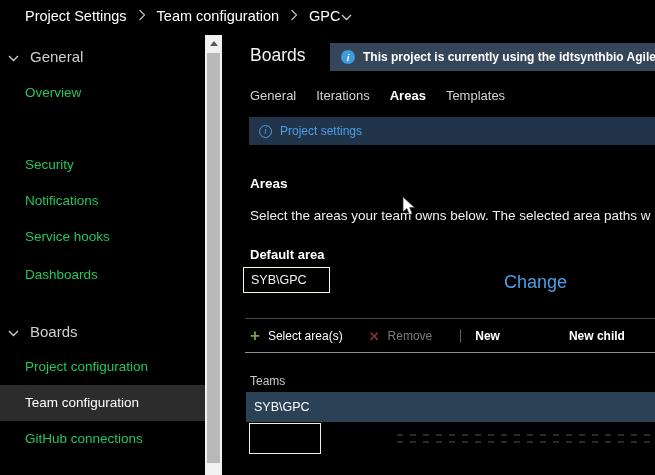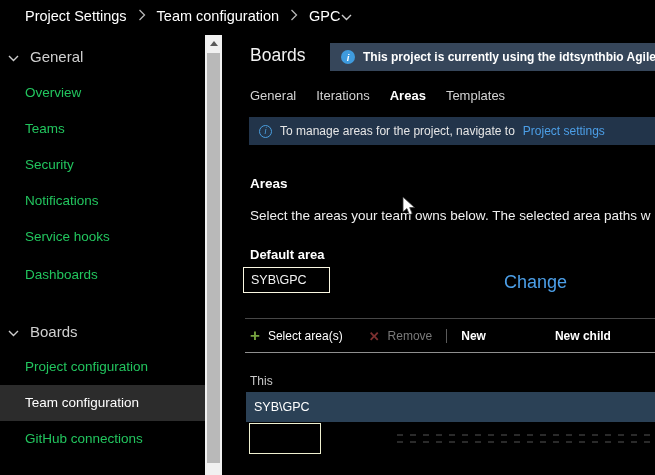--- a/index.html
+++ b/index.html
@@ -93,21 +93,21 @@
   .change-link { position:absolute; left:504px; top:272px; font-size:18px; }
   .sep-top { position:absolute; left:245px; top:318px; width:410px; height:1px; background:#474747; }
   .sep-bottom { position:absolute; left:245px; top:352px; width:410px; height:1px; background:#8f8f8f; }
   .toolbar {
     position:absolute; left:250px; top:324px; height:24px;
     display:flex; align-items:center; font-size:12px; color:#fff;
   }
   .tb-plus { color:#76a23f; font-size:17px; font-weight:700; line-height:14px; margin-right:8px; }
   .tb-select { margin-right:26px; }
   .tb-x { color:#7c2f2f; font-size:13px; font-weight:700; margin-right:8px; }
-  .tb-remove { color:#7a7a7a; margin-right:14px;text-align:center; }
+  .tb-remove { color:#7a7a7a; margin-right:28px;text-align:center; }
   .tb-divider { width:1px; height:14px; background:#5a5a5a; margin-right:14px; }
   .tb-new { margin-right:23px; font-weight:600; }
   .tb-newchild { font-weight:600;margin-left:46px; }
   .col-header { position:absolute; left:250px; top:374px; font-size:12px; color:#c9c9c9; }
   .grid-row {
     position:absolute; left:246px; top:392px; width:409px; height:30px;
     background:#2b4156; display:flex; align-items:center; padding-left:8px;
     color:#fff; font-size:12.5px;
   }
   .new-cell {
@@ -142,21 +142,20 @@
   </div>
 
   <div class="sidebar">
     <div class="side-group" style="top:11px;">
       <span><svg width="11" height="7" viewBox="0 0 11 7">
             <polyline points="1,1 5.5,5.5 10,1" fill="none" stroke="#cccccc" stroke-width="1.4"></polyline>
           </svg></span>
       <span>General</span>
     </div>
     <div class="side-item" style="top:48px;">Overview</div>
-    <div class="side-item" style="top:84px;">Teams</div>
     <div class="side-item" style="top:120px;">Security</div>
     <div class="side-item" style="top:156px;">Notifications</div>
     <div class="side-item" style="top:192px;">Service hooks</div>
     <div class="side-item" style="top:230px;">Dashboards</div>
 
     <div class="side-group" style="top:286px;">
       <span><svg width="11" height="7" viewBox="0 0 11 7">
             <polyline points="1,1 5.5,5.5 10,1" fill="none" stroke="#cccccc" stroke-width="1.4"></polyline>
           </svg></span>
       <span>Boards</span>
@@ -182,21 +181,20 @@
 
   <div class="tabs">
     <span class="tab">General</span>
     <span class="tab">Iterations</span>
     <span class="tab active">Areas</span>
     <span class="tab">Templates</span>
   </div>
 
   <div class="banner-info">
     <span class="info-outline">i</span>
-    <span>To manage areas for the project, navigate to</span>
     <span class="link">Project settings</span>
   </div>
 
   <div class="areas-heading">Areas</div>
   <div class="description">Select the areas your team owns below. The selected area paths w</div>
 
   <div class="mouse-cursor">
     <svg width="14" height="21" viewBox="0 0 14 21">
       <path d="M1,1 L1,16 L4.9,12.6 L7.4,18.8 L10.2,17.6 L7.7,11.6 L12.6,11.6 Z" fill="#ffffff" stroke="#3a3a3a" stroke-width="0.8"></path>
     </svg>
@@ -211,21 +209,21 @@
     <span class="tb-plus">+</span>
     <span class="tb-select">Select area(s)</span>
     <span class="tb-x">✕</span>
     <span class="tb-remove">Remove</span>
     <span class="tb-divider"></span>
     <span class="tb-new">New</span>
     <span class="tb-newchild">New child</span>
   </div>
   <div class="sep-bottom"></div>
 
-  <div class="col-header">This</div>
+  <div class="col-header">Teams</div>
 
   <div class="grid-row">
     <span>SYB\GPC</span>
   </div>
 
   <div class="new-cell"></div>
   <div class="dash-line" style="left:397px; top:434px;"></div>
   <div class="dash-line" style="left:397px; top:441px;"></div>
 
 </div>

